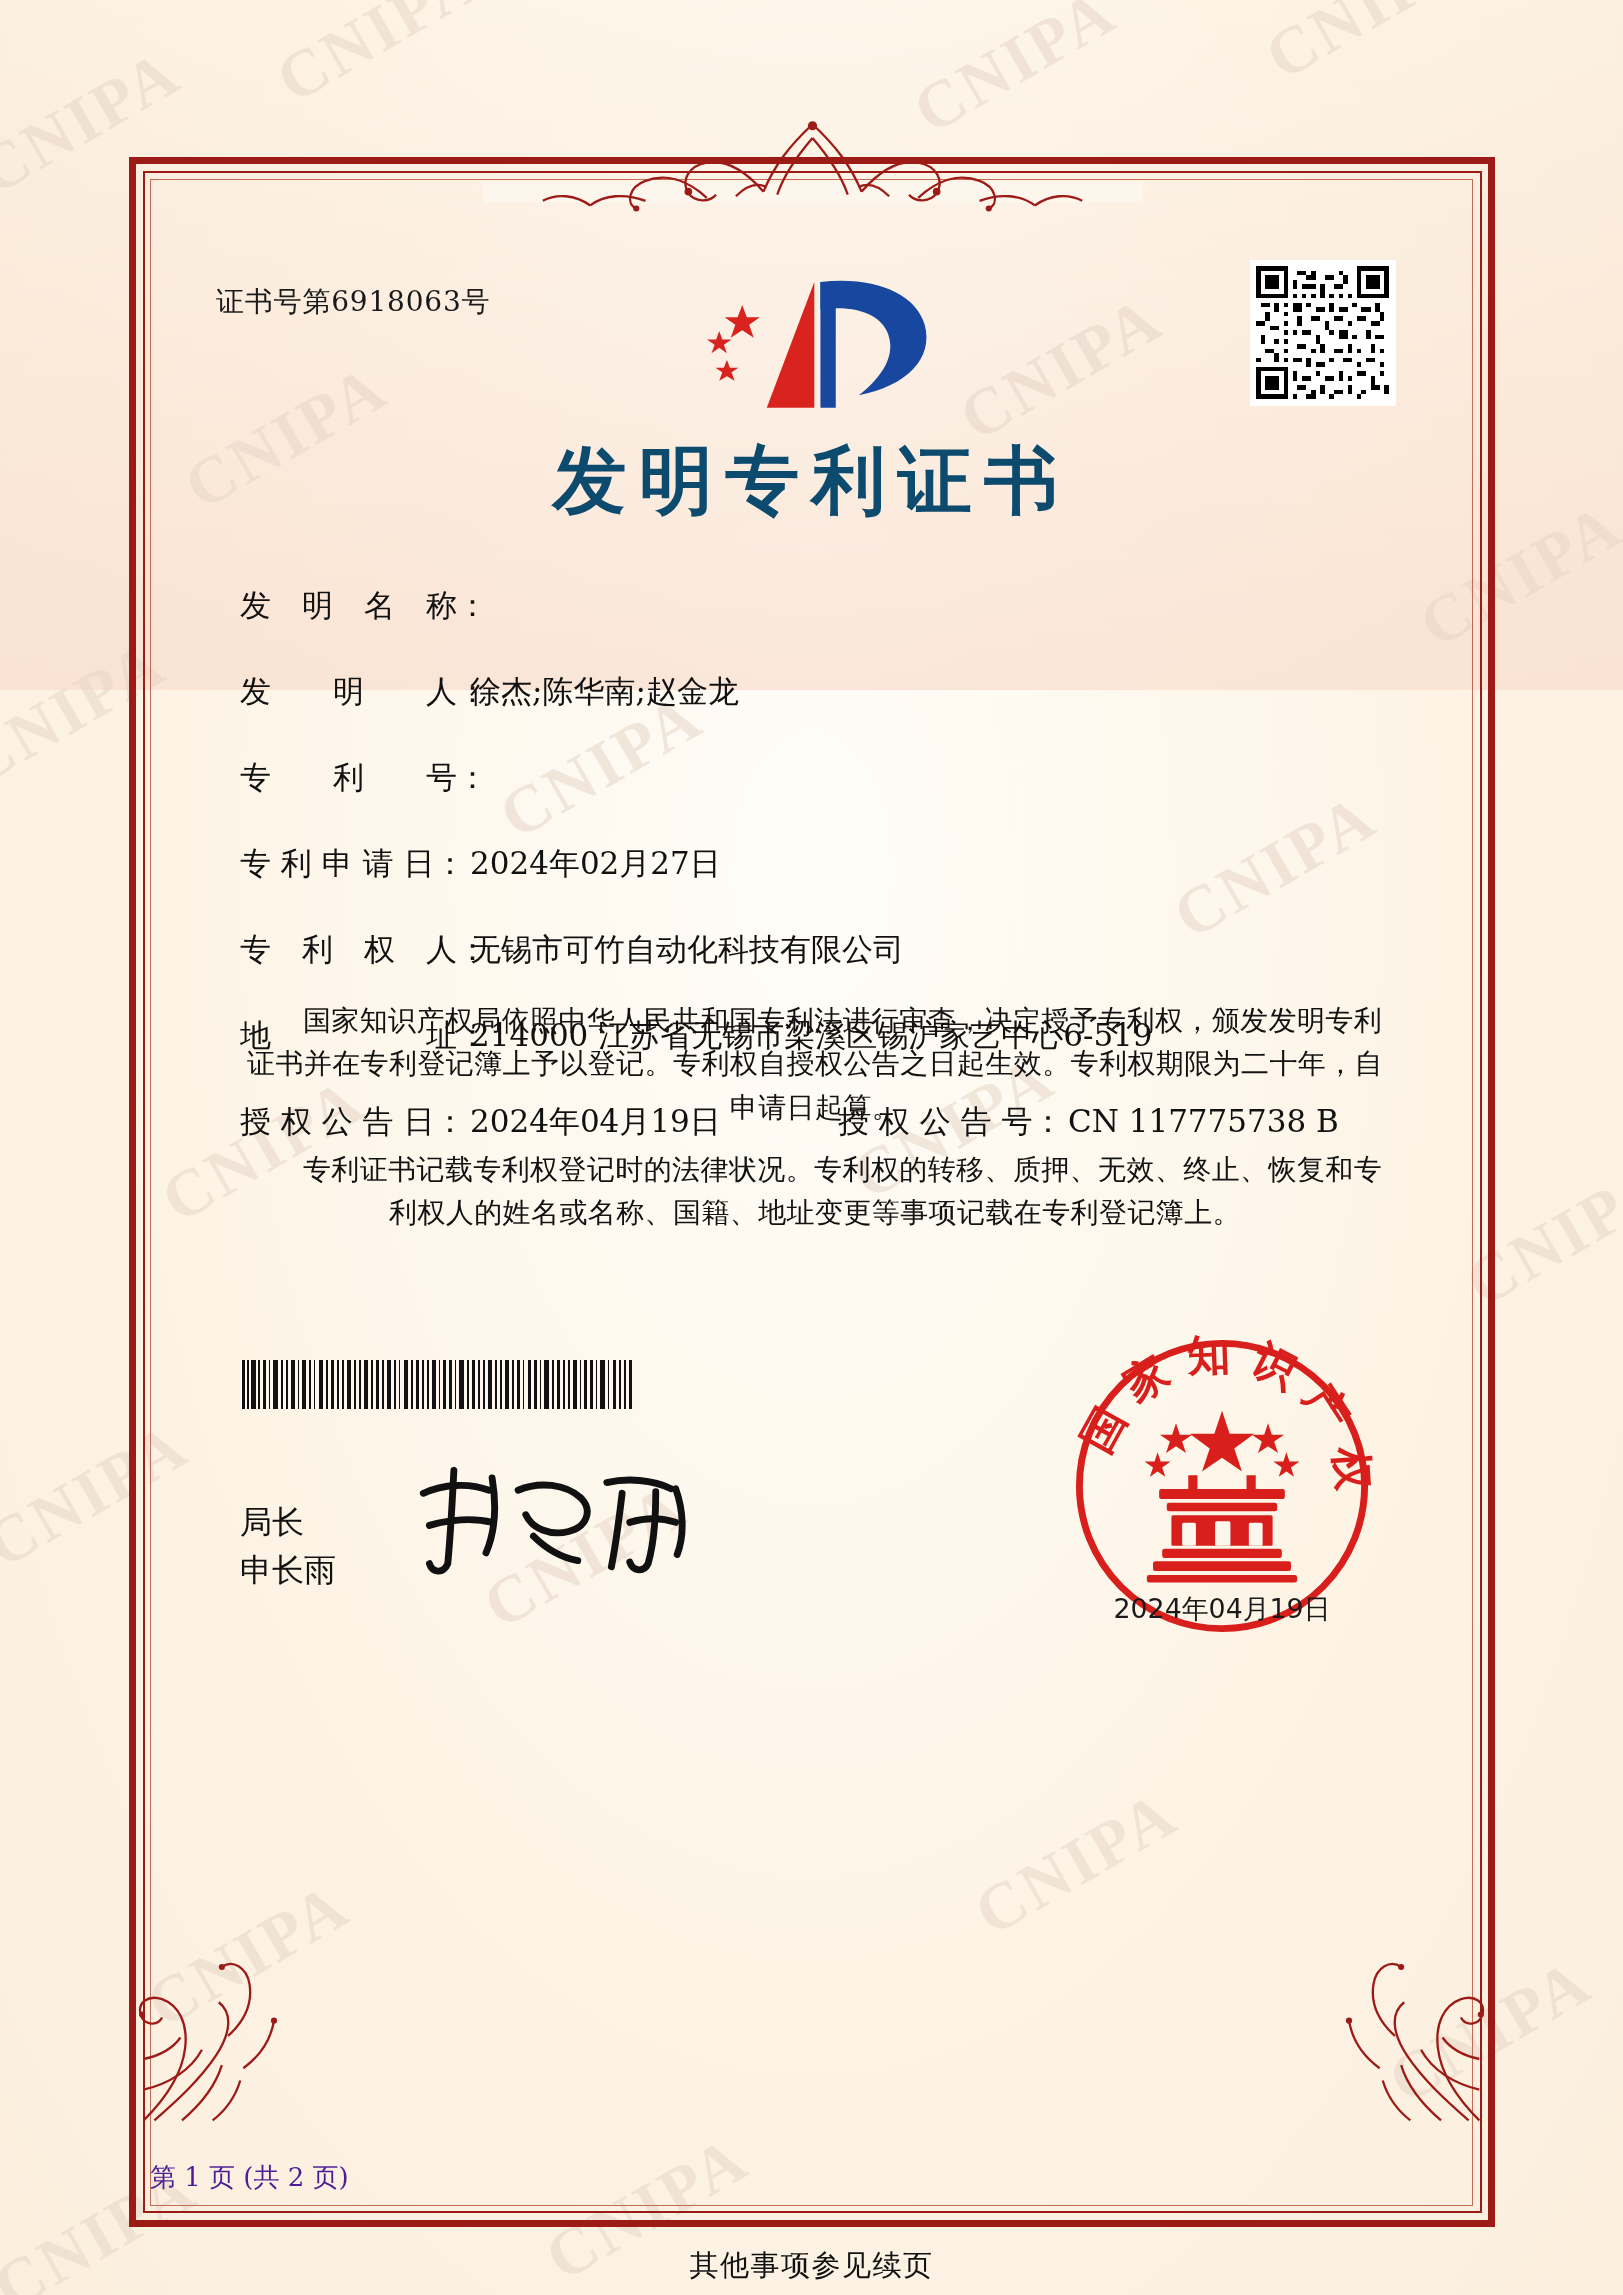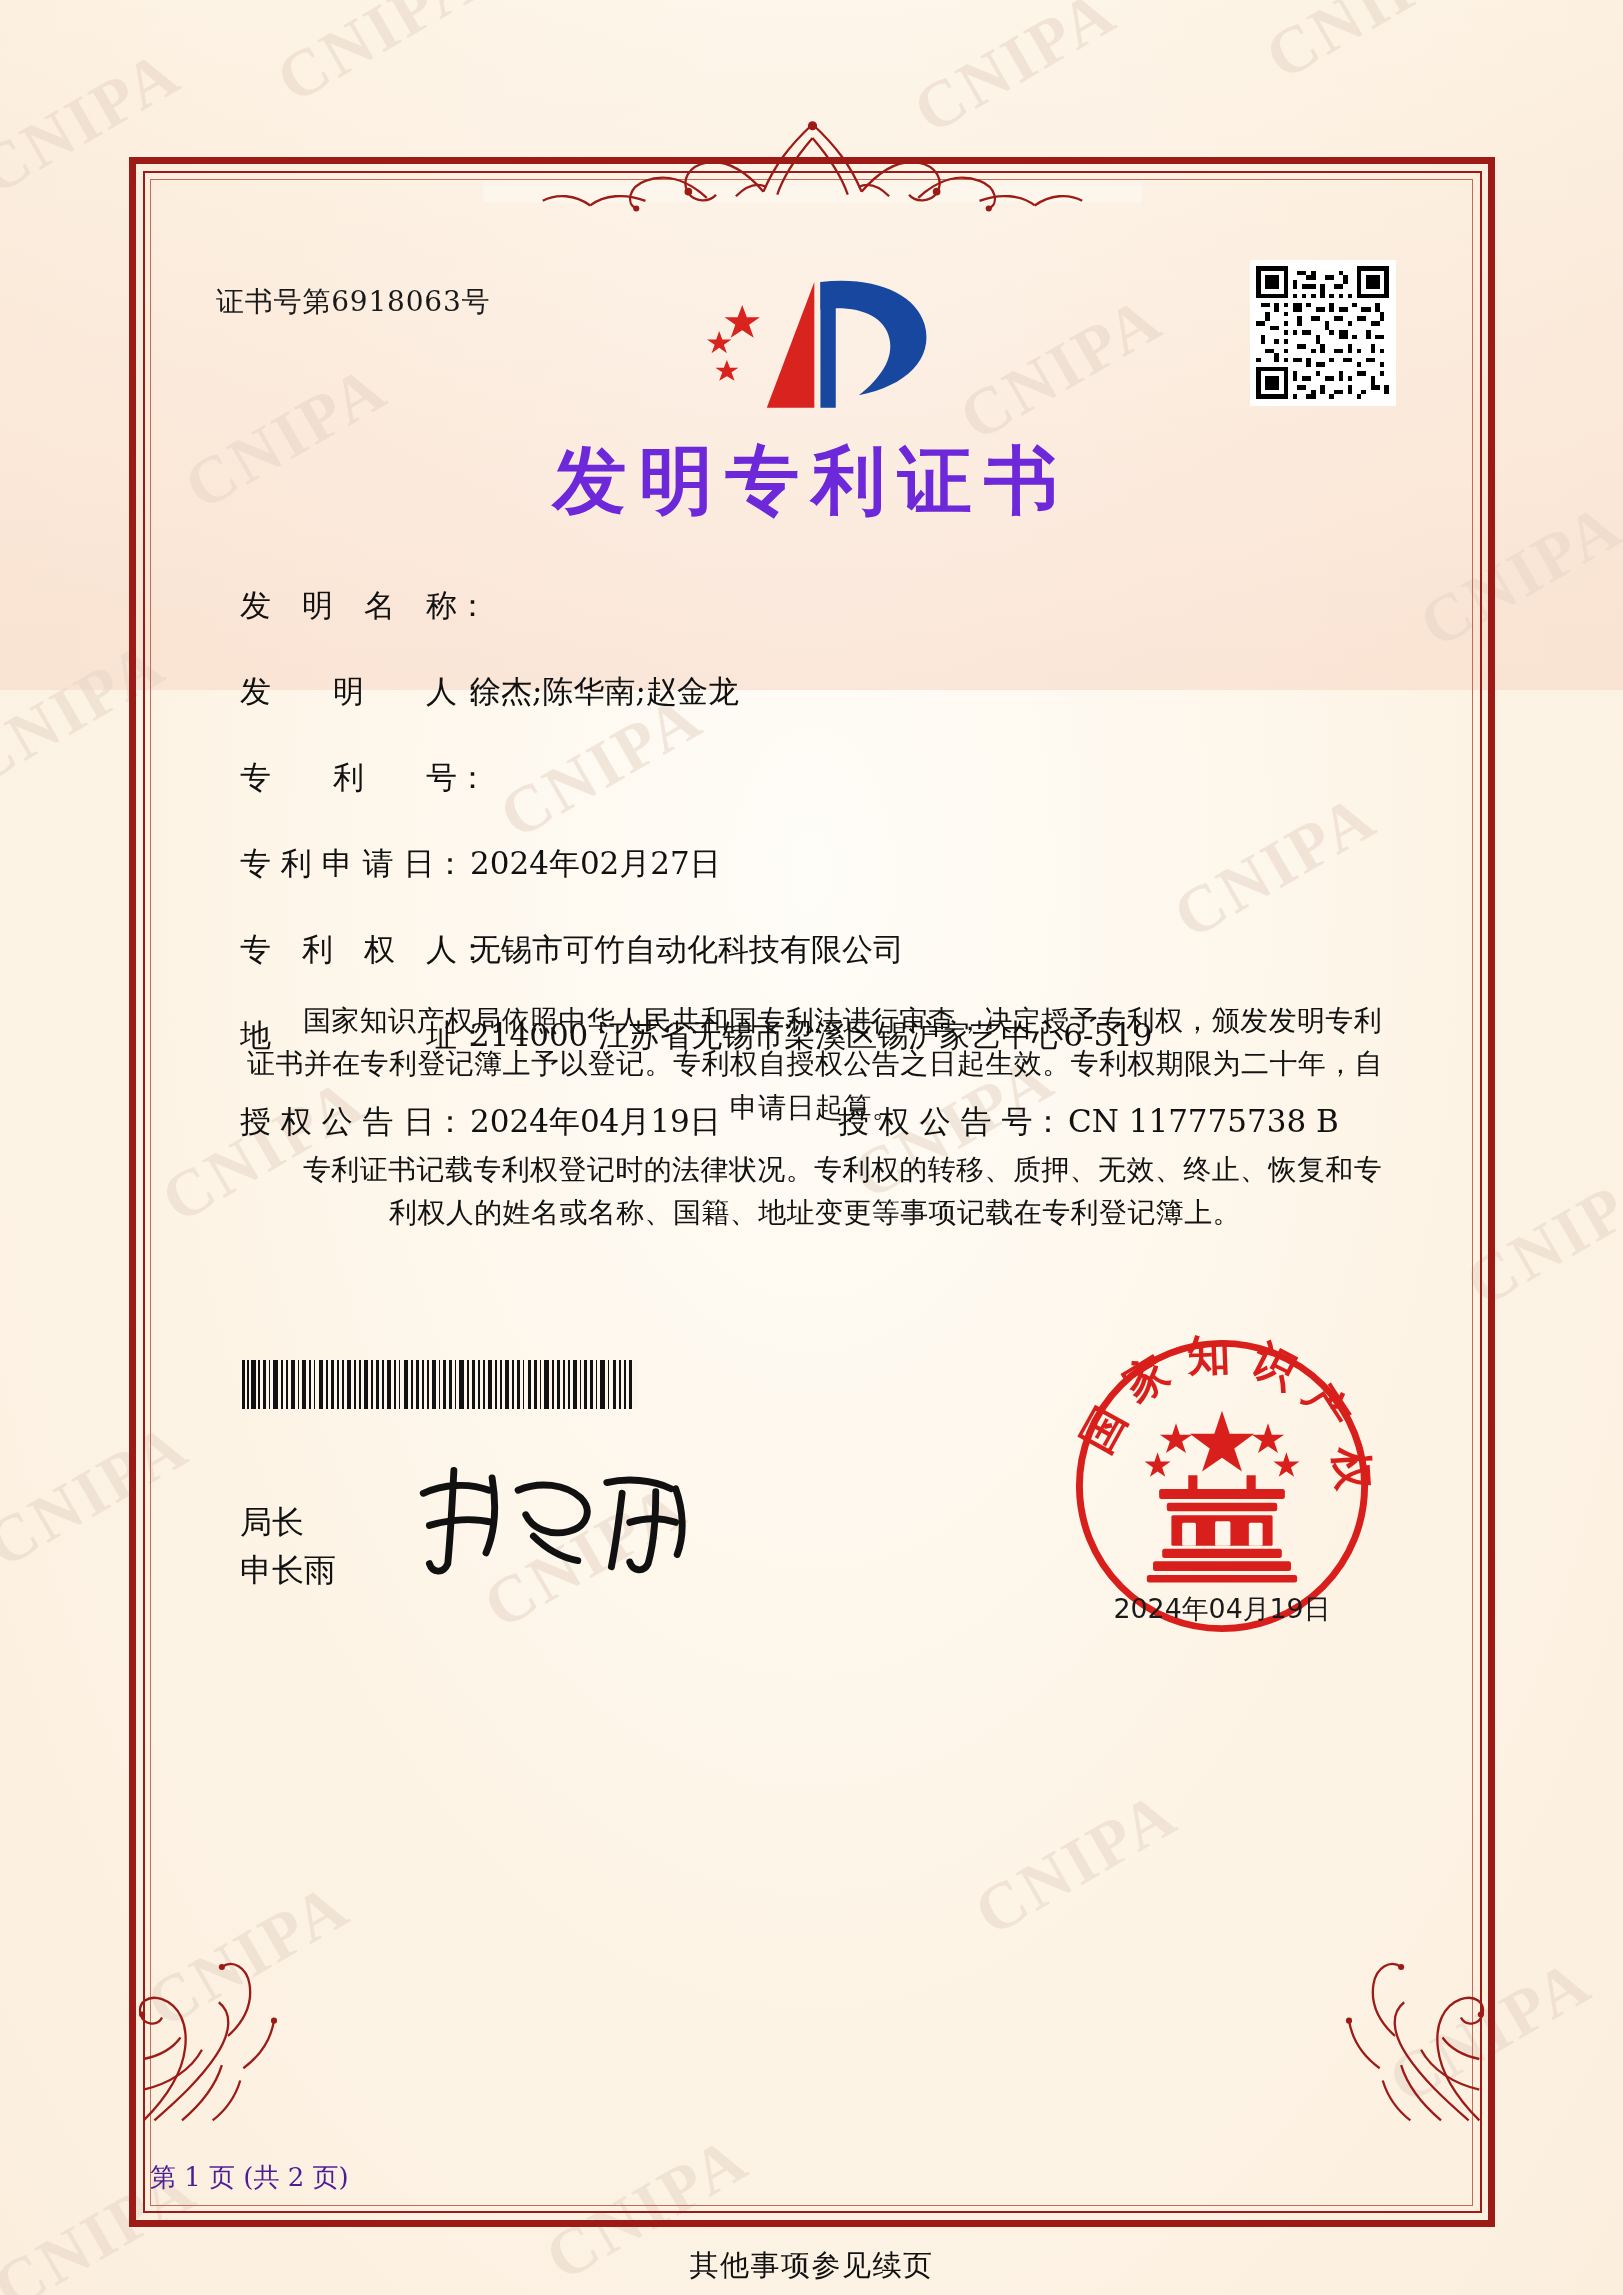--- a/index.html
+++ b/index.html
@@ -125,21 +125,21 @@
   }
 
   .doc-title {
     position: absolute;
     left: 0; right: 0;
     top: 253px;
     text-align: center;
     font-size: 74px;
     letter-spacing: 12.3px;
     font-weight: 700;
-    color: #6d28d9;
+    color: #0c4a6e;
     font-family: "DejaVu Serif", serif;
   }
 
   .fields {
     position: absolute;
     left: 90px;
     top: 406px;
     width: 1150px;
   }
   .field-row {

